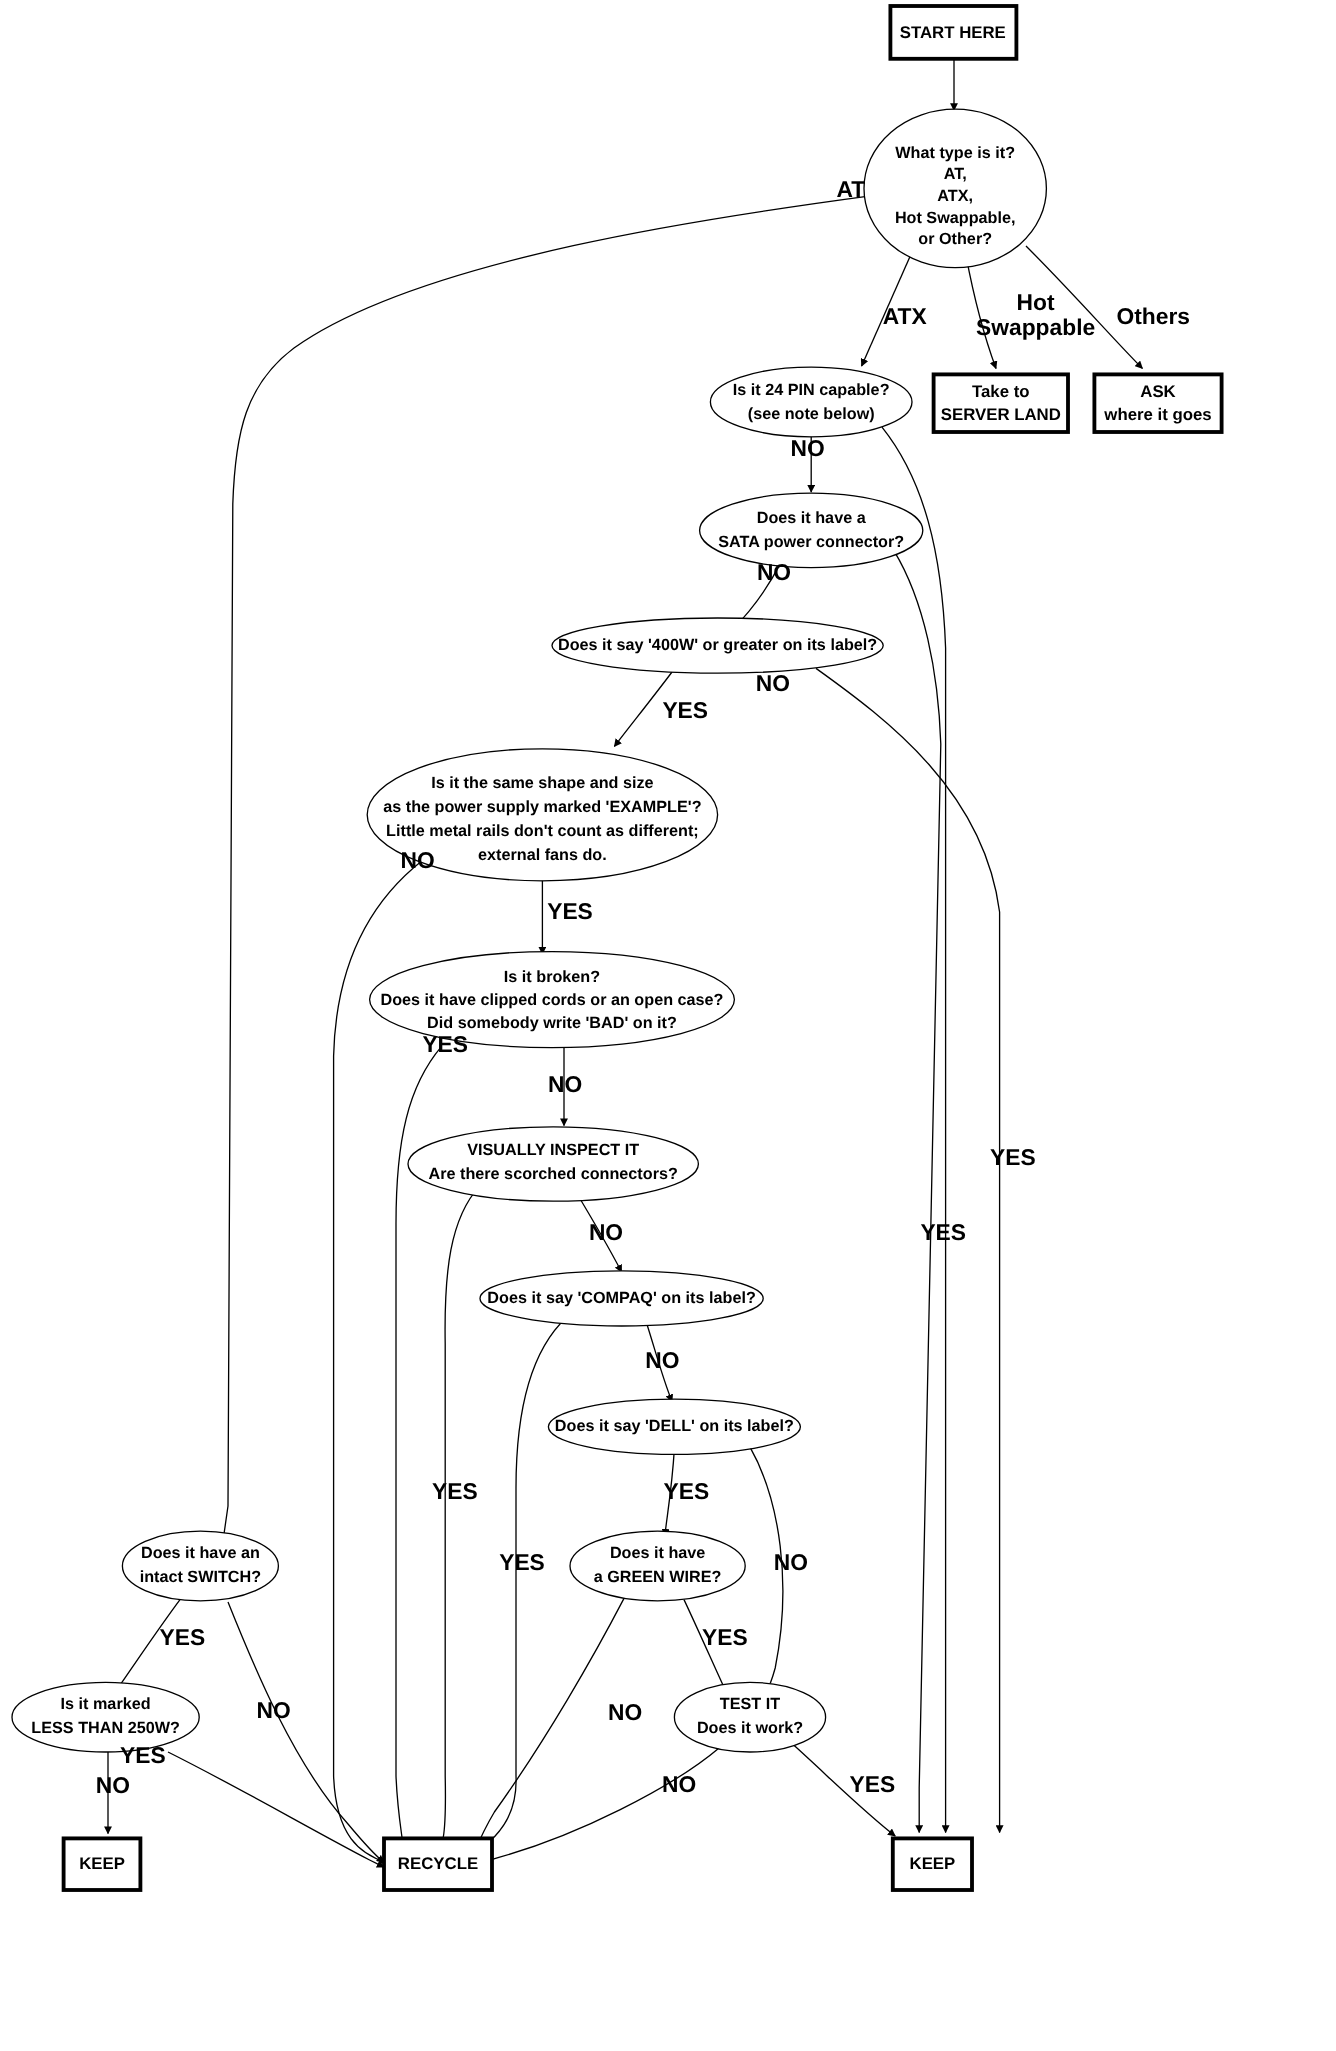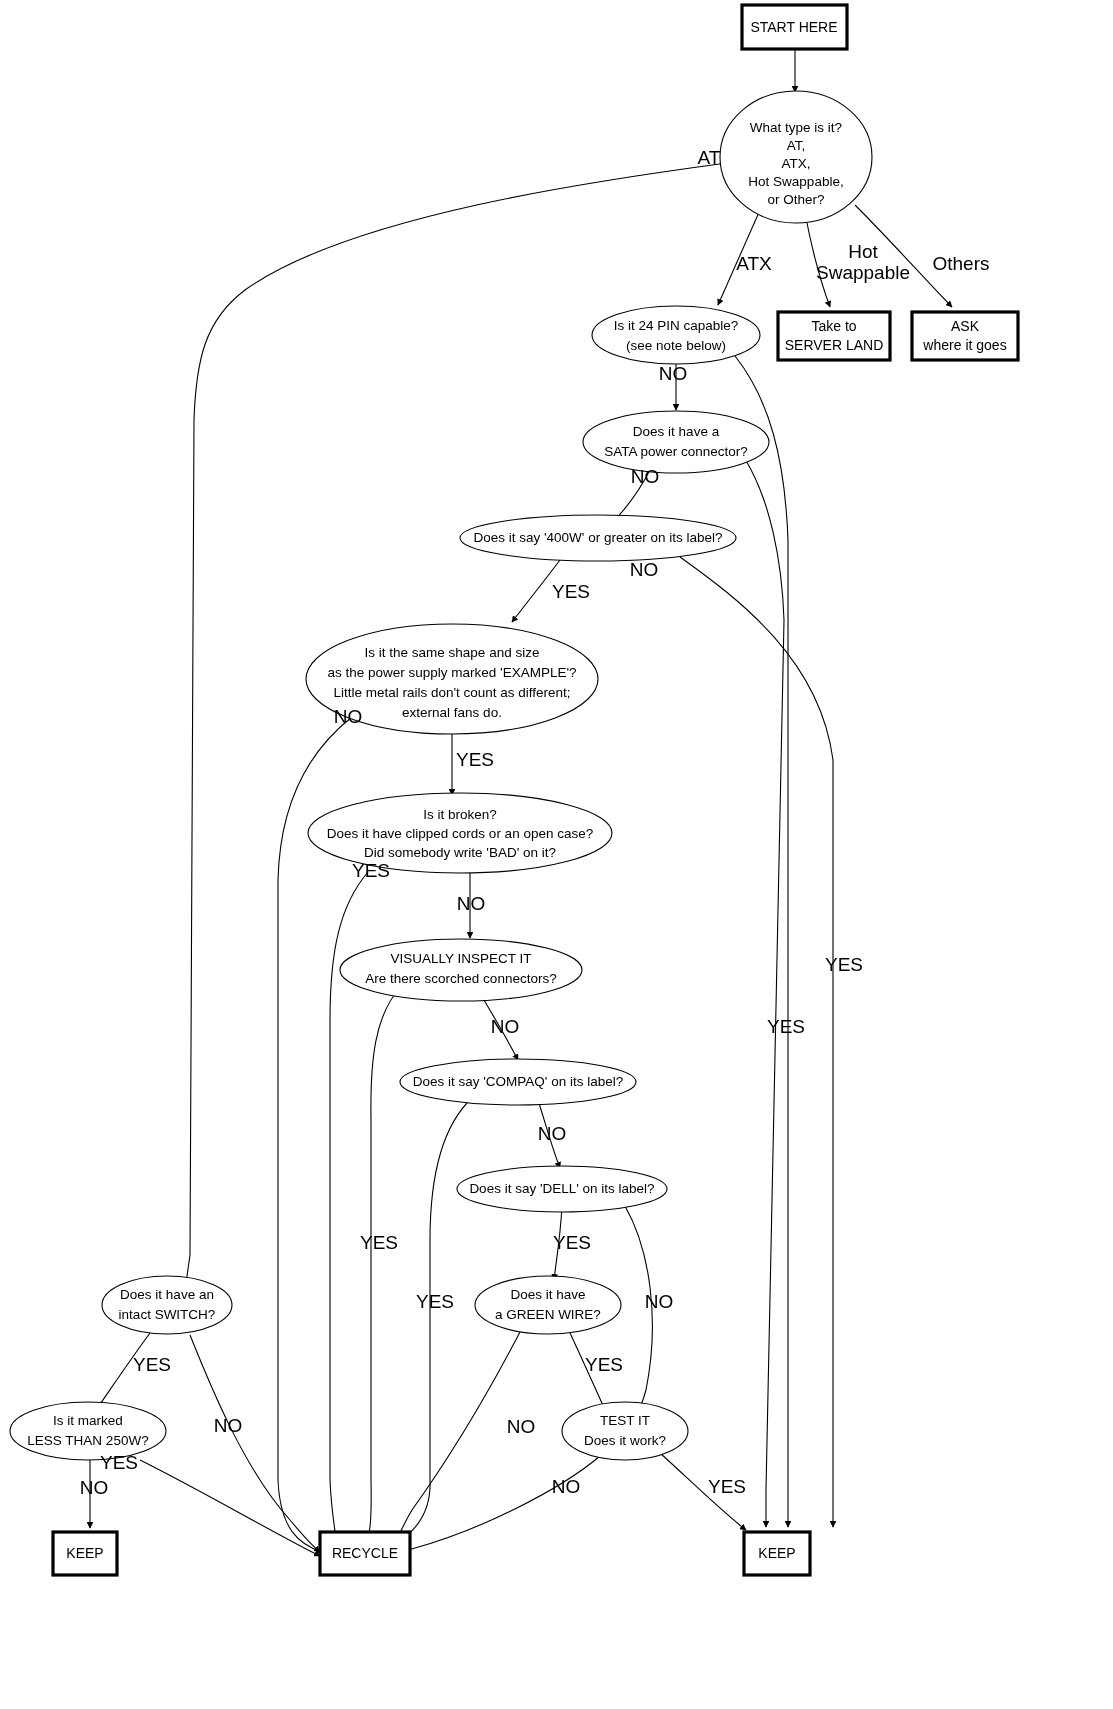--- a/index.html
+++ b/index.html
@@ -9,20 +9,21 @@
   }
   body {
     font-family: "Liberation Sans", sans-serif;
   }
   #chart-root {
     position: relative;
     width: 1113px;
     height: 1709px;
     background: #ffffff;
     overflow: hidden;
+    font-weight: bold;
   }
   svg#flow {
     display: block;
     width: 1113px;
     height: 1709px;
   }
   .node-ellipse {
     fill: #ffffff;
     stroke: #000000;
     stroke-width: 1.1;

